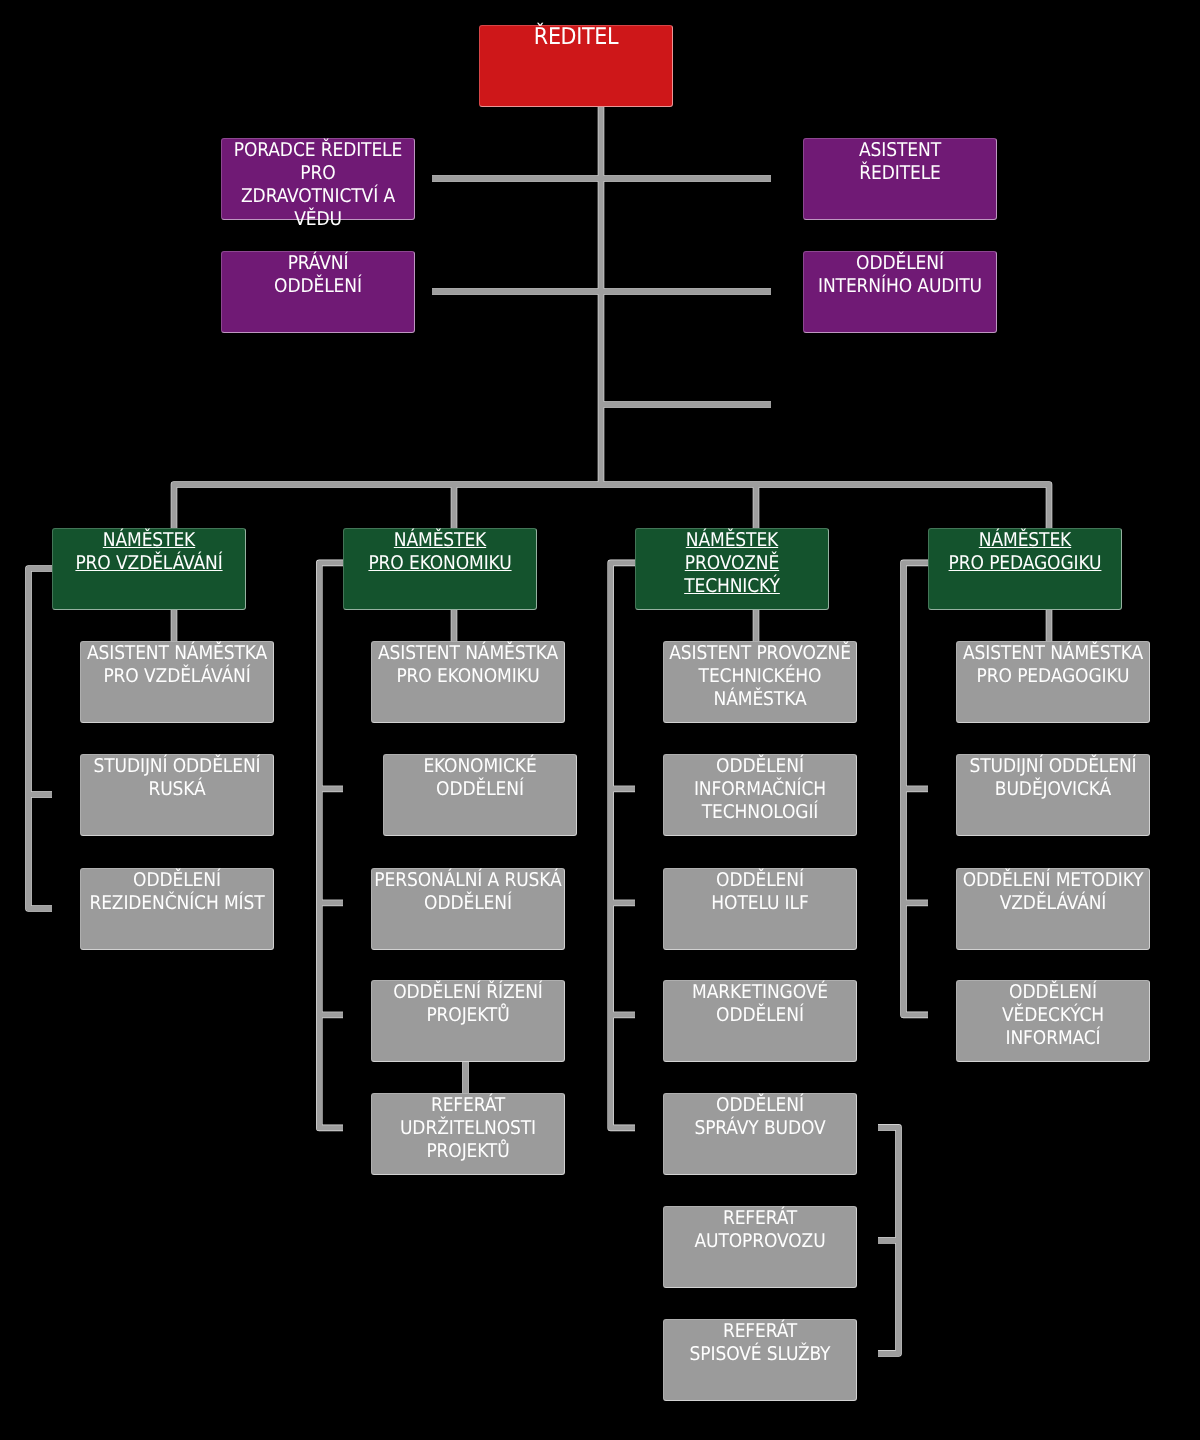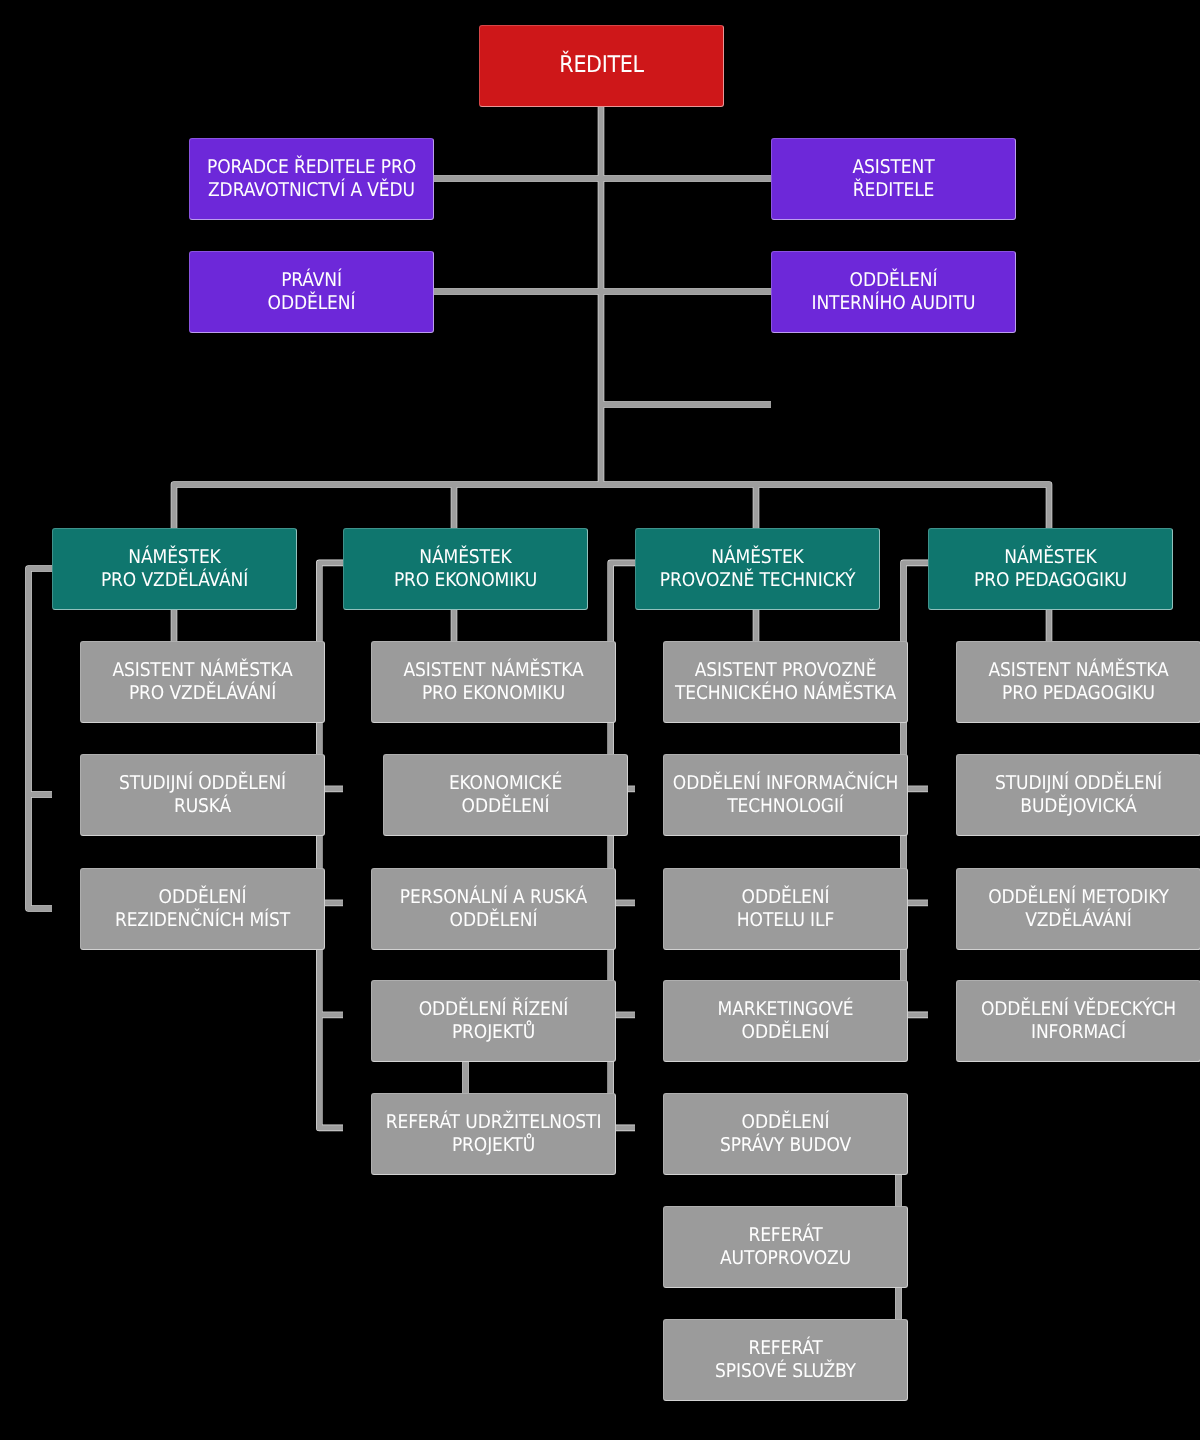--- a/index.html
+++ b/index.html
@@ -3,33 +3,33 @@
 <meta charset="utf-8">
 <title>Organizacni struktura</title>
 <style>
   html,body{margin:0;padding:0;background:#000;}
   body{width:1200px;height:1440px;overflow:hidden;
        font-family:"DejaVu Sans",sans-serif;font-stretch:condensed;
        -webkit-font-smoothing:antialiased;
        text-rendering:geometricPrecision;}
   #stage{position:relative;width:1200px;height:1440px;background:#000;overflow:hidden;}
 
-  .node{position:absolute;box-sizing:border-box;width:245px;height:81.5px;
-        display:flex;align-items:center;justify-content:center;
+  .node{position:absolute;box-sizing:border-box;width:194px;height:81.5px;
+        display:flex;align-items:flex-start;justify-content:center;
         text-align:center;color:#fff;white-space:pre-line;
         font-size:19px;line-height:23px;letter-spacing:-.12px;
         border-radius:3px;z-index:3;
         border-top:1px solid rgba(255,255,255,.20);
         border-left:1px solid rgba(255,255,255,.20);
         border-right:1px solid rgba(255,255,255,.55);
         border-bottom:1px solid rgba(255,255,255,.55);}
   .node > span{display:block;width:100%;will-change:opacity;opacity:.999;}
   .node.root  {background:#CE1719;font-size:23px;letter-spacing:-.35px;}
-  .node.staff {background:#6d28d9;}
-  .node.deputy{background:#0f766e;}
+  .node.staff {background:#701a75;margin-left:32px;}
+  .node.deputy{background:#14532d;text-decoration:underline;}
   .node.unit  {background:#9B9B9B;margin-left:28px;}
 
   #wires{position:absolute;left:0;top:0;width:1200px;height:1440px;z-index:1;}
   #wires path{fill:none;stroke:#9E9E9E;stroke-width:5.4;
               stroke-linecap:butt;stroke-linejoin:round;}
   #wires path.halo{stroke:#e3e3e3;stroke-width:6.6;}
 </style>
 </head>
 <body>
 

